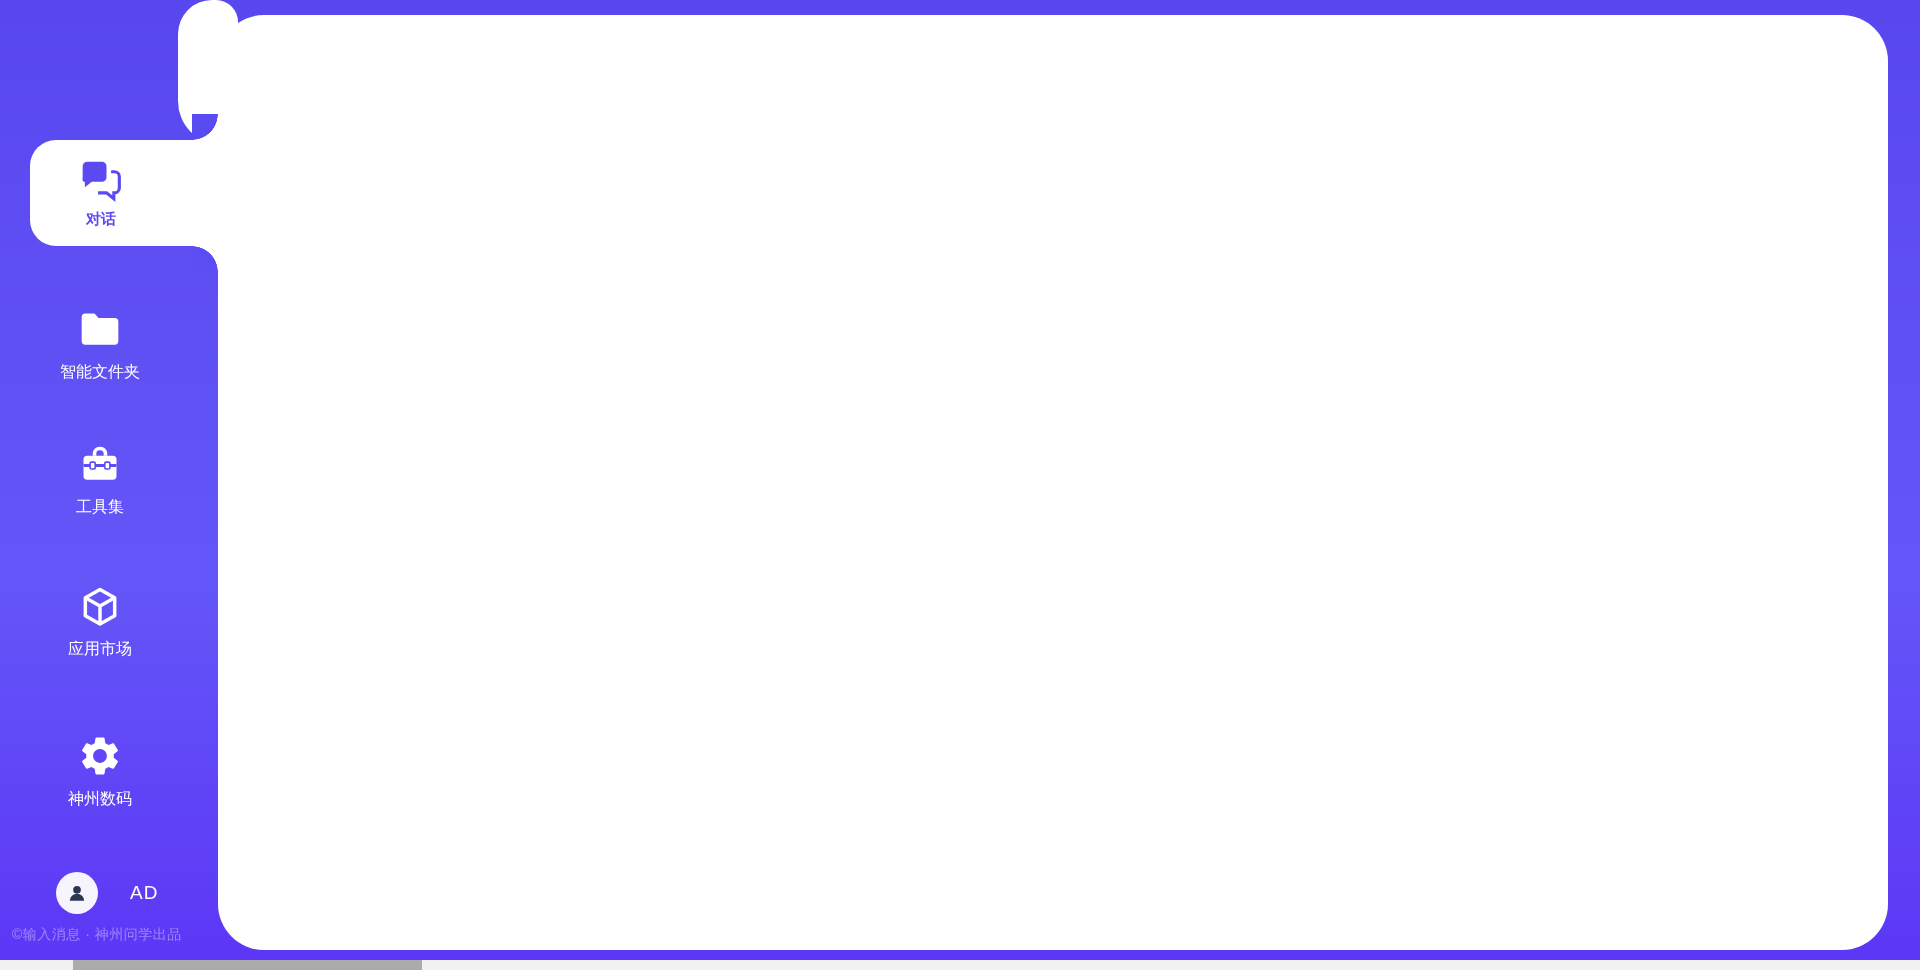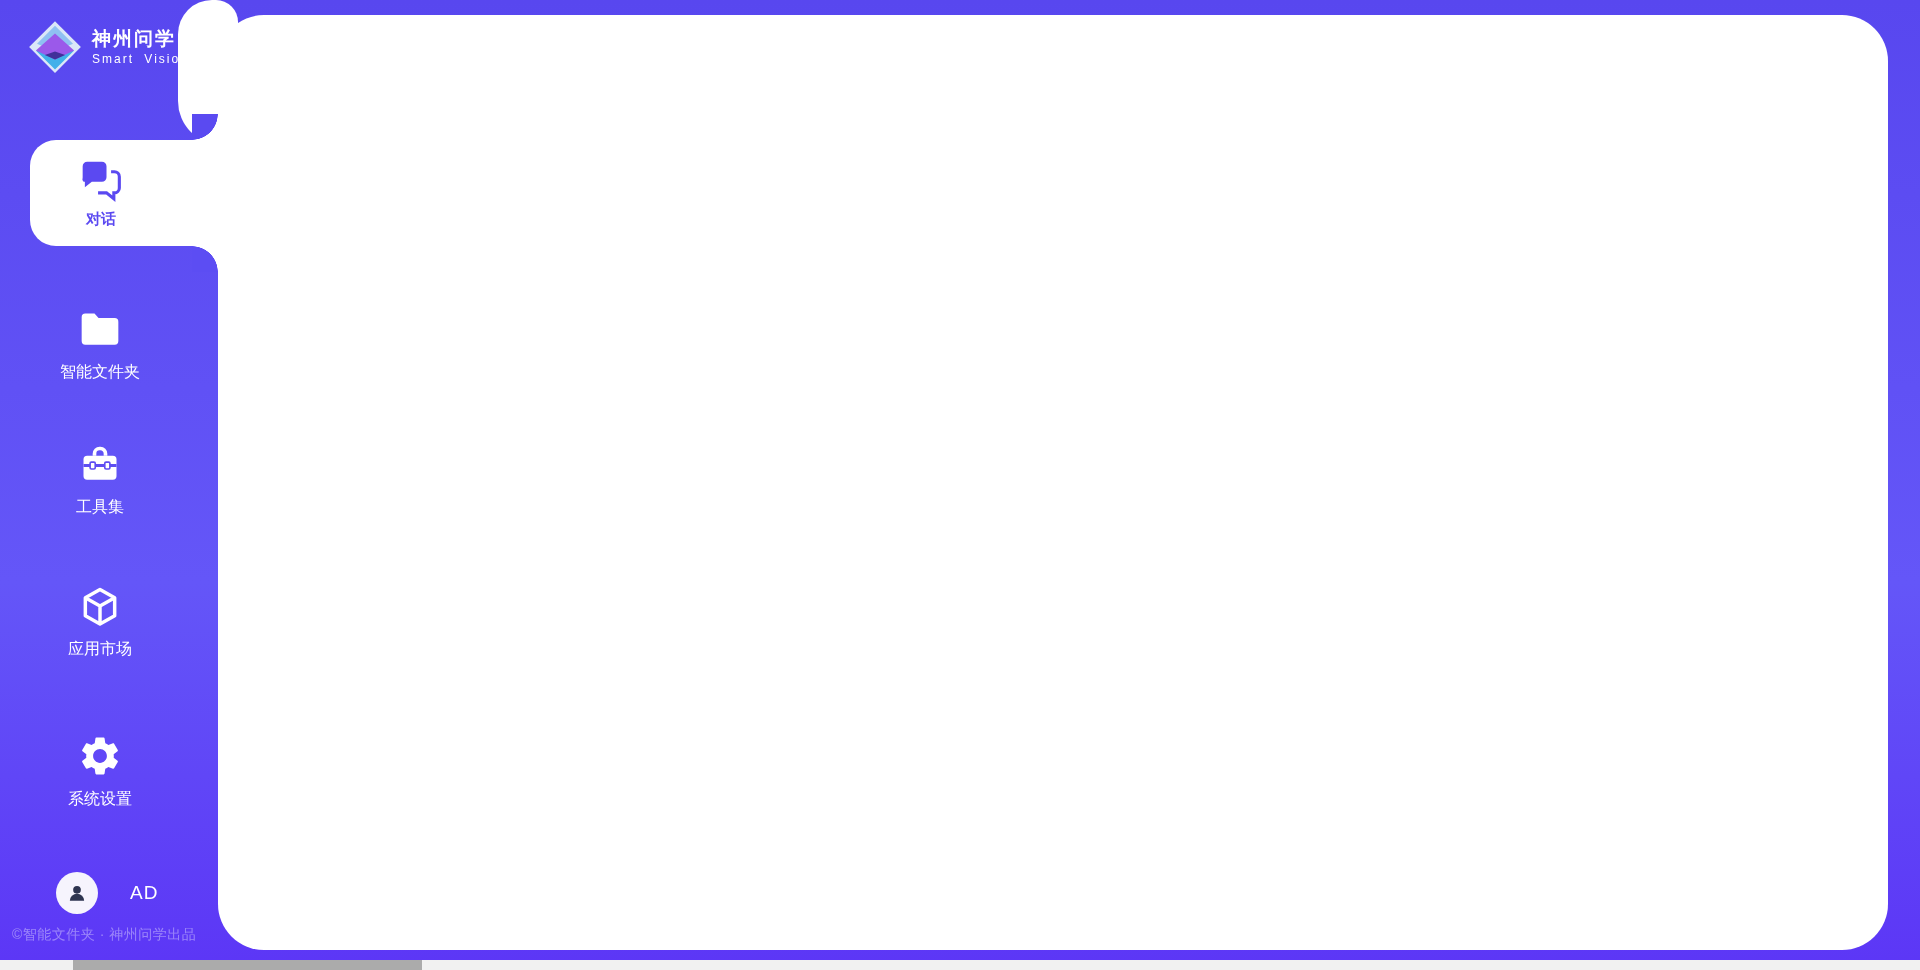--- a/index.html
+++ b/index.html
@@ -83,33 +83,20 @@
   .h-scrollbar .thumb{position:absolute;left:73px;top:0;width:349px;height:10px;background:#ababab;}
 </style>
 </head>
 <body>
 
 <div class="header-notch"></div>
 <div class="main-panel"></div>
 
 <div class="sidebar">
 
-  <div class="logo-block">
-    <svg viewBox="0 0 48 48">
-      <polygon points="24,1 47,24 24,47 1,24" fill="#dbe7f8"></polygon>
-      <polygon points="24,5 40,21 24,28 8,21" fill="#8fc0f2"></polygon>
-      <polygon points="7,27 41,27 24,44" fill="#41b0ea"></polygon>
-      <polygon points="24,12 41,27 24,35 7,27" fill="#9b59ea"></polygon>
-      <polygon points="24,28 33,31 24,35 15,31" fill="#41309a"></polygon>
-    </svg>
-    <div>
-      <div class="app-title">神州问学</div>
-      <div class="app-subtitle">Smart Vision</div>
-    </div>
-  </div>
 
   <div class="nav-tab">
     <svg viewBox="0 0 24 24">
       <path fill="currentColor" d="M2 4.5A2.5 2.5 0 0 1 4.5 2h8A2.5 2.5 0 0 1 15 4.5v6a2.5 2.5 0 0 1-2.5 2.5H7l-3.8 3v-3h-.7A2.5 2.5 0 0 1 2 10.5z"></path>
       <path fill="none" stroke="currentColor" stroke-width="1.7" d="M17.5 7.5h1.8A2.7 2.7 0 0 1 22 10.2v6.1a2.7 2.7 0 0 1-2.7 2.7h-.3v3.2l-4-3.2h-4.6"></path>
     </svg>
     <span class="nav-label">对话</span>
   </div>
 
   <div class="nav-item" style="top:308px;">
@@ -134,34 +121,34 @@
     <svg viewBox="0 0 24 24">
       <path fill="none" stroke="currentColor" stroke-width="1.9" stroke-linejoin="round" d="M12 2.5 L20 7 V16.8 L12 21.3 L4 16.8 V7 Z M4 7 L12 11.5 L20 7 M12 11.5 V21.3"></path>
     </svg>
     <span class="nav-label">应用市场</span>
   </div>
 
   <div class="nav-item" style="top:733px;">
     <svg viewBox="0 0 24 24" style="width:46px;height:46px;">
       <path fill="currentColor" d="M19.14 12.94c.04-.3.06-.61.06-.94 0-.32-.02-.64-.07-.94l2.03-1.58c.18-.14.23-.41.12-.61l-1.92-3.32c-.12-.22-.37-.29-.59-.22l-2.39.96c-.5-.38-1.03-.7-1.62-.94l-.36-2.54c-.04-.24-.24-.41-.48-.41h-3.84c-.24 0-.43.17-.47.41l-.36 2.54c-.59.24-1.13.57-1.62.94l-2.39-.96c-.22-.08-.47 0-.59.22L2.74 8.87c-.12.21-.08.47.12.61l2.03 1.58c-.05.3-.09.63-.09.94s.02.64.07.94l-2.03 1.58c-.18.14-.23.41-.12.61l1.92 3.32c.12.22.37.29.59.22l2.39-.96c.5.38 1.03.7 1.62.94l.36 2.54c.05.24.24.41.48.41h3.84c.24 0 .44-.17.47-.41l.36-2.54c.59-.24 1.13-.56 1.62-.94l2.39.96c.22.08.47 0 .59-.22l1.92-3.32c.12-.22.07-.47-.12-.61l-2.01-1.58zM12 15.6c-1.98 0-3.6-1.62-3.6-3.6s1.62-3.6 3.6-3.6 3.6 1.62 3.6 3.6-1.62 3.6-3.6 3.6z"></path>
     </svg>
-    <span class="nav-label">系统设置</span>
+    <span class="nav-label">神州数码</span>
   </div>
 
   <div class="user-row">
     <span class="avatar">
       <svg viewBox="0 0 24 24">
         <circle cx="12" cy="8.5" r="4.2" fill="currentColor"></circle>
         <path d="M4.2 20.5a7.8 7.8 0 0 1 15.6 0z" fill="currentColor"></path>
       </svg>
     </span>
     <span class="user-name">AD</span>
   </div>
 
-  <div class="copyright">©智能文件夹 · 神州问学出品</div>
+  <div class="copyright">©输入消息 · 神州问学出品</div>
 </div>
 
 <div class="content">
 
   <div class="greeting">
     <svg viewBox="0 0 48 48">
       <polygon points="24,1 47,24 24,47 1,24" fill="#dbe7f8"></polygon>
       <polygon points="24,5 40,21 24,28 8,21" fill="#8fc0f2"></polygon>
       <polygon points="7,27 41,27 24,44" fill="#41b0ea"></polygon>
       <polygon points="24,12 41,27 24,35 7,27" fill="#9b59ea"></polygon>

